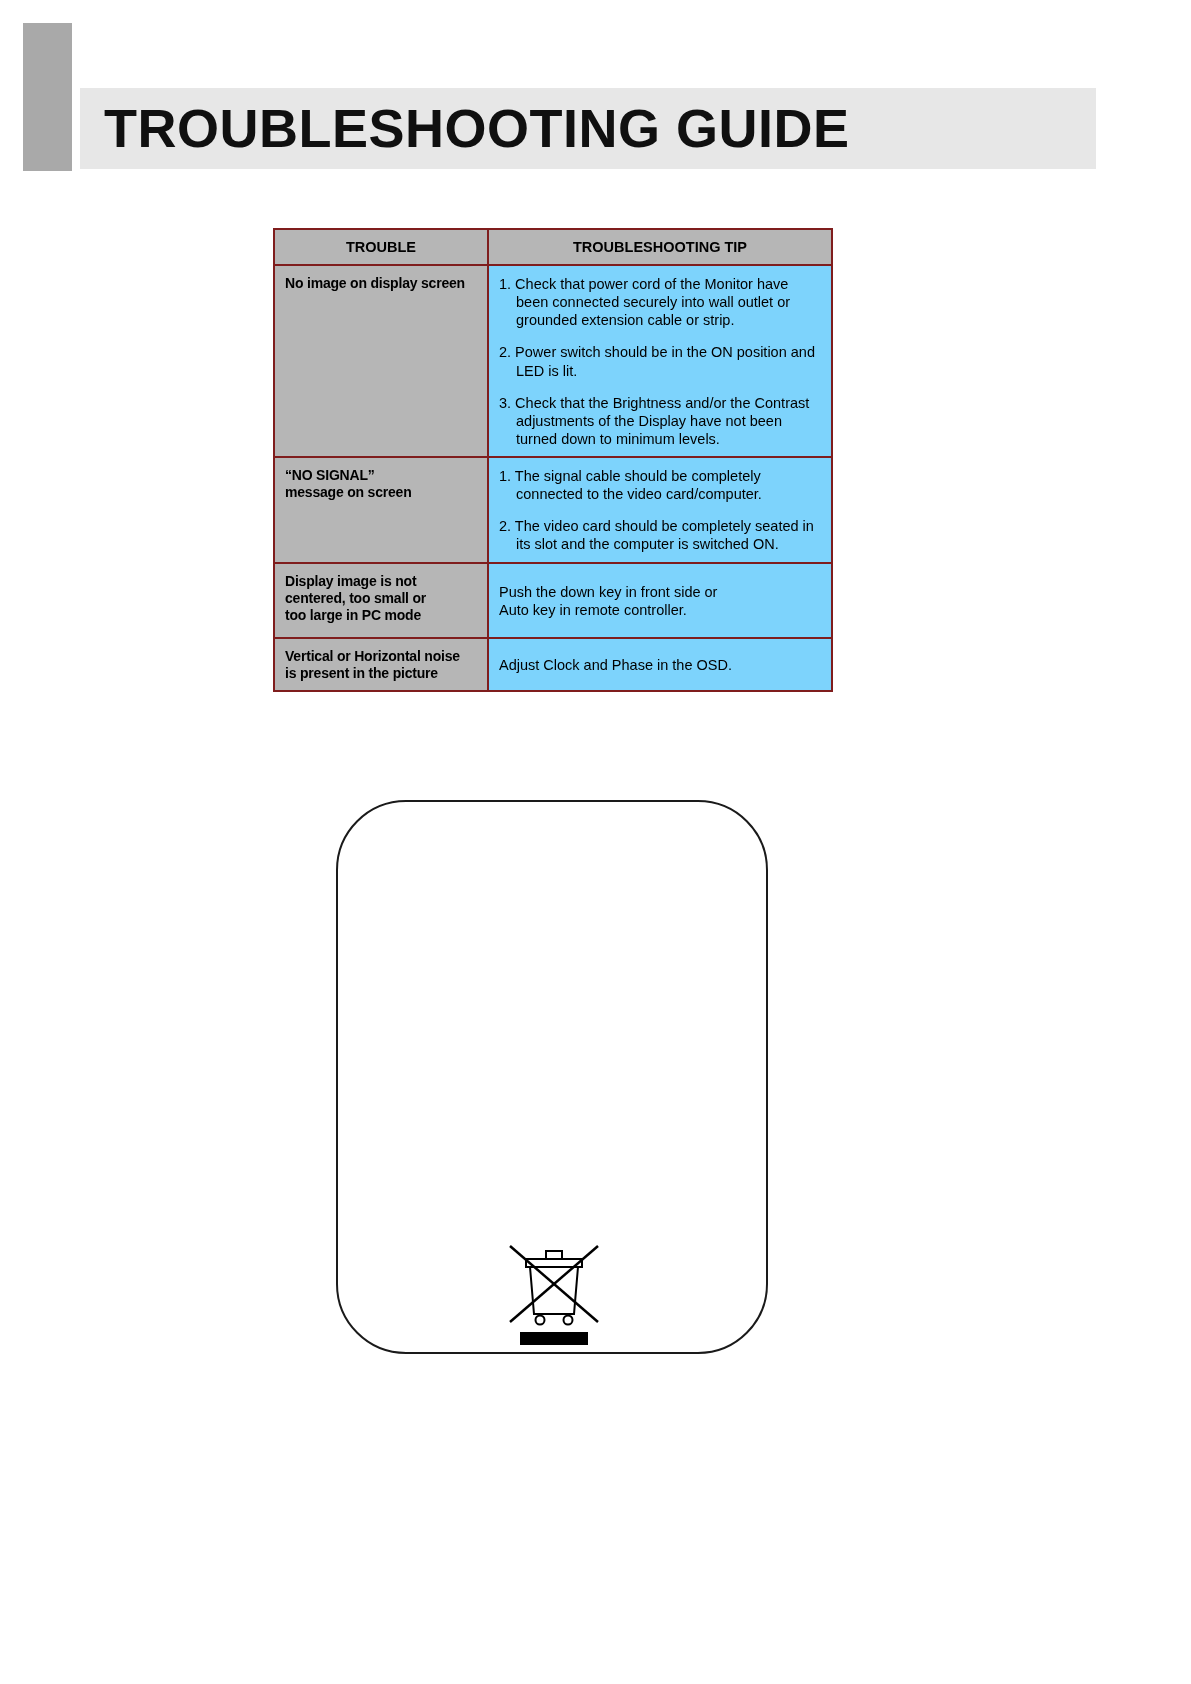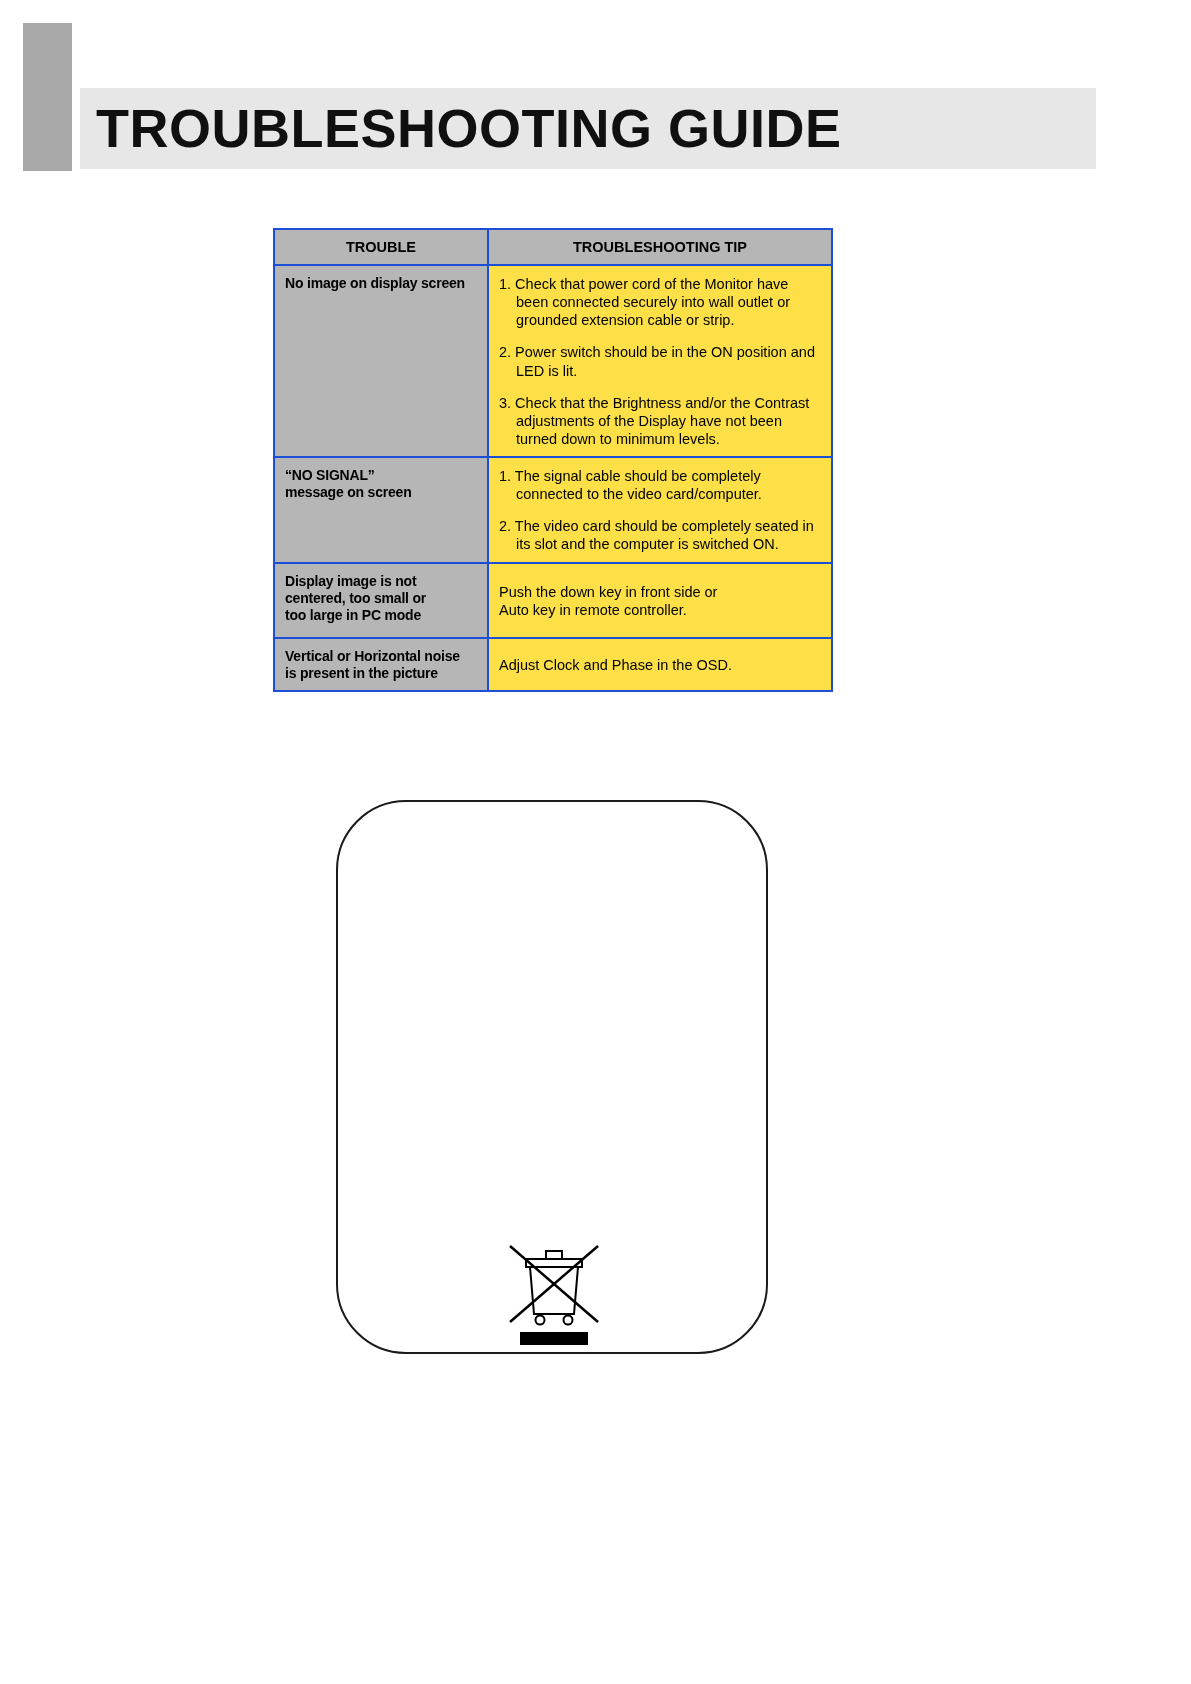--- a/index.html
+++ b/index.html
@@ -21,41 +21,41 @@
     background: #a9a9a9;
   }
   .title-band {
     position: absolute;
     left: 80px; top: 88px;
     width: 1016px; height: 81px;
     background: #e7e7e7;
   }
   .page-title {
     position: absolute;
-    left: 16px; top: 0;
+    left: 24px; top: 0;
     height: 81px;
     line-height: 81px;
     font-size: 54px;
     font-weight: bold;
     letter-spacing: 0.5px;
     color: #101010;
     white-space: nowrap;
   }
 
   
   .trouble-table {
     position: absolute;
     left: 273px; top: 228px;
     width: 558px;
     border-collapse: collapse;
     table-layout: fixed;
   }
   .trouble-table th,
   .trouble-table td {
-    border: 2px solid #1d4ed8;
+    border: 2px solid #7f1d1d;
   }
   .trouble-table th {
     background: #b6b6b6;
     font-size: 14.5px;
     font-weight: bold;
     text-align: center;
     height: 30px;
     padding: 2px;
   }
   col.c-trouble { width: 214px; }
@@ -66,21 +66,21 @@
     font-weight: bold;
     font-size: 14px;
     letter-spacing: -0.2px;
     line-height: 1.22;
     vertical-align: top;
     padding: 9px 3px 8px 10px;
     white-space: pre-line;
     margin-top: 9px;
   }
   td.tip-cell {
-    background: #fde047;
+    background: #7dd3fc;
     font-size: 14.5px;
     line-height: 1.25;
     vertical-align: top;
     padding: 9px 8px 8px 10px;
   }
   td.tip-cell.mid { vertical-align: middle; }
 
   tr.r1 { height: 189px; }
   tr.r2 { height: 106px; }
   tr.r3 { height: 75px; }

